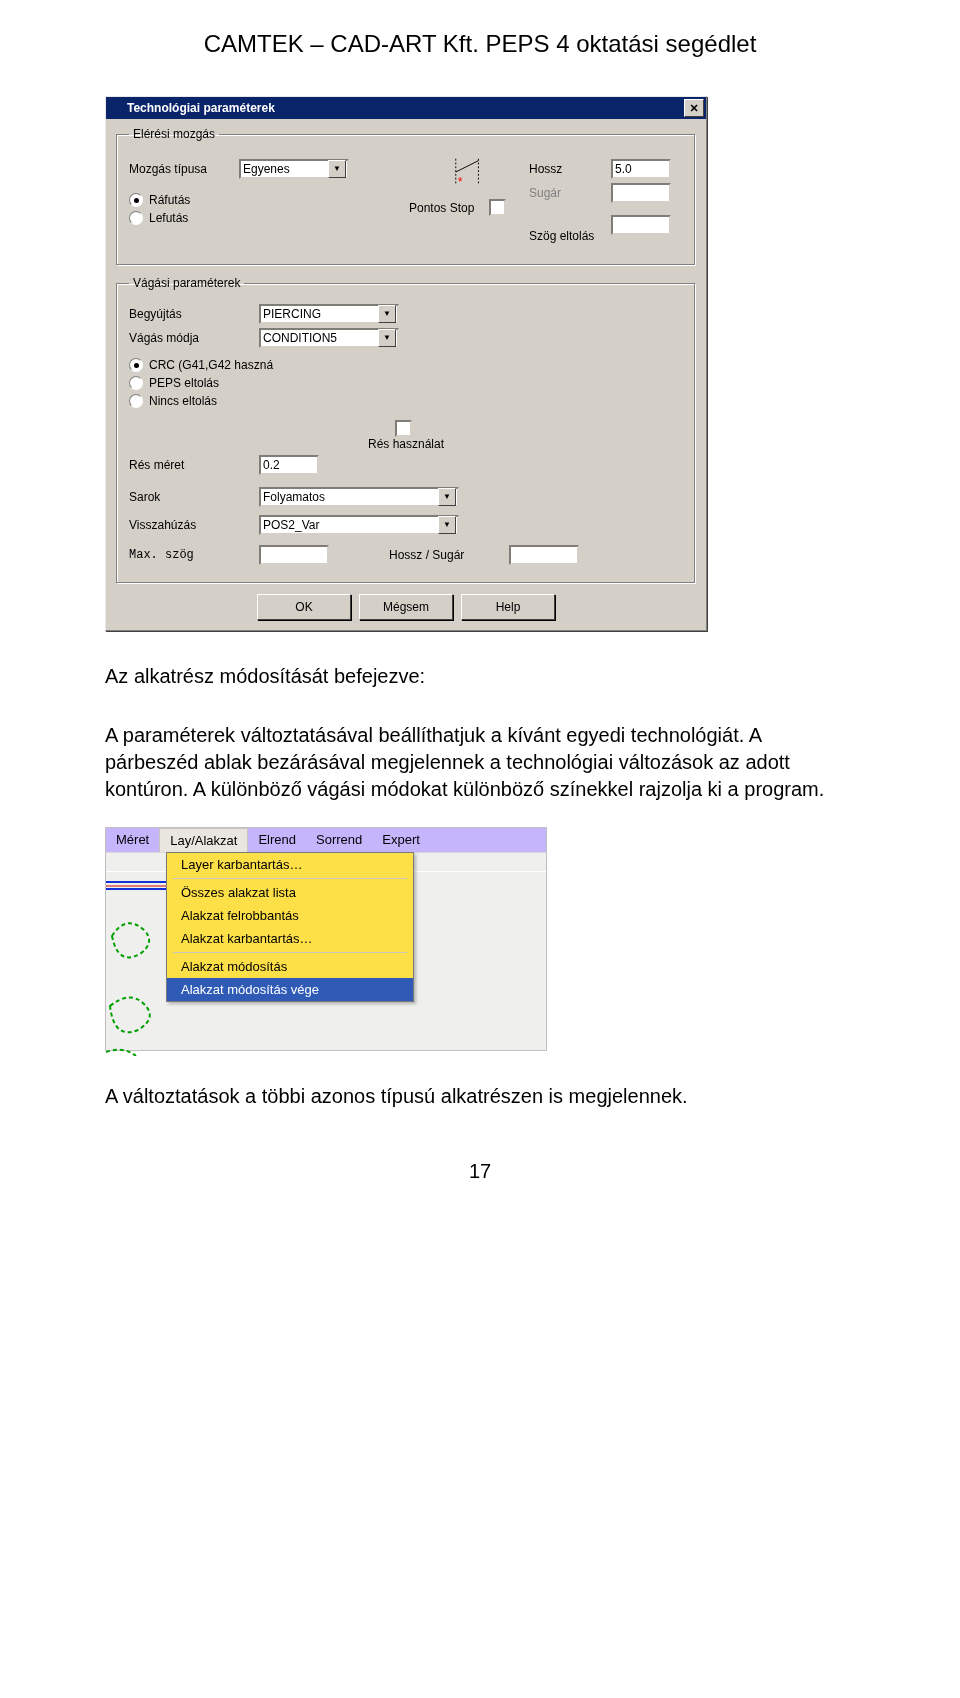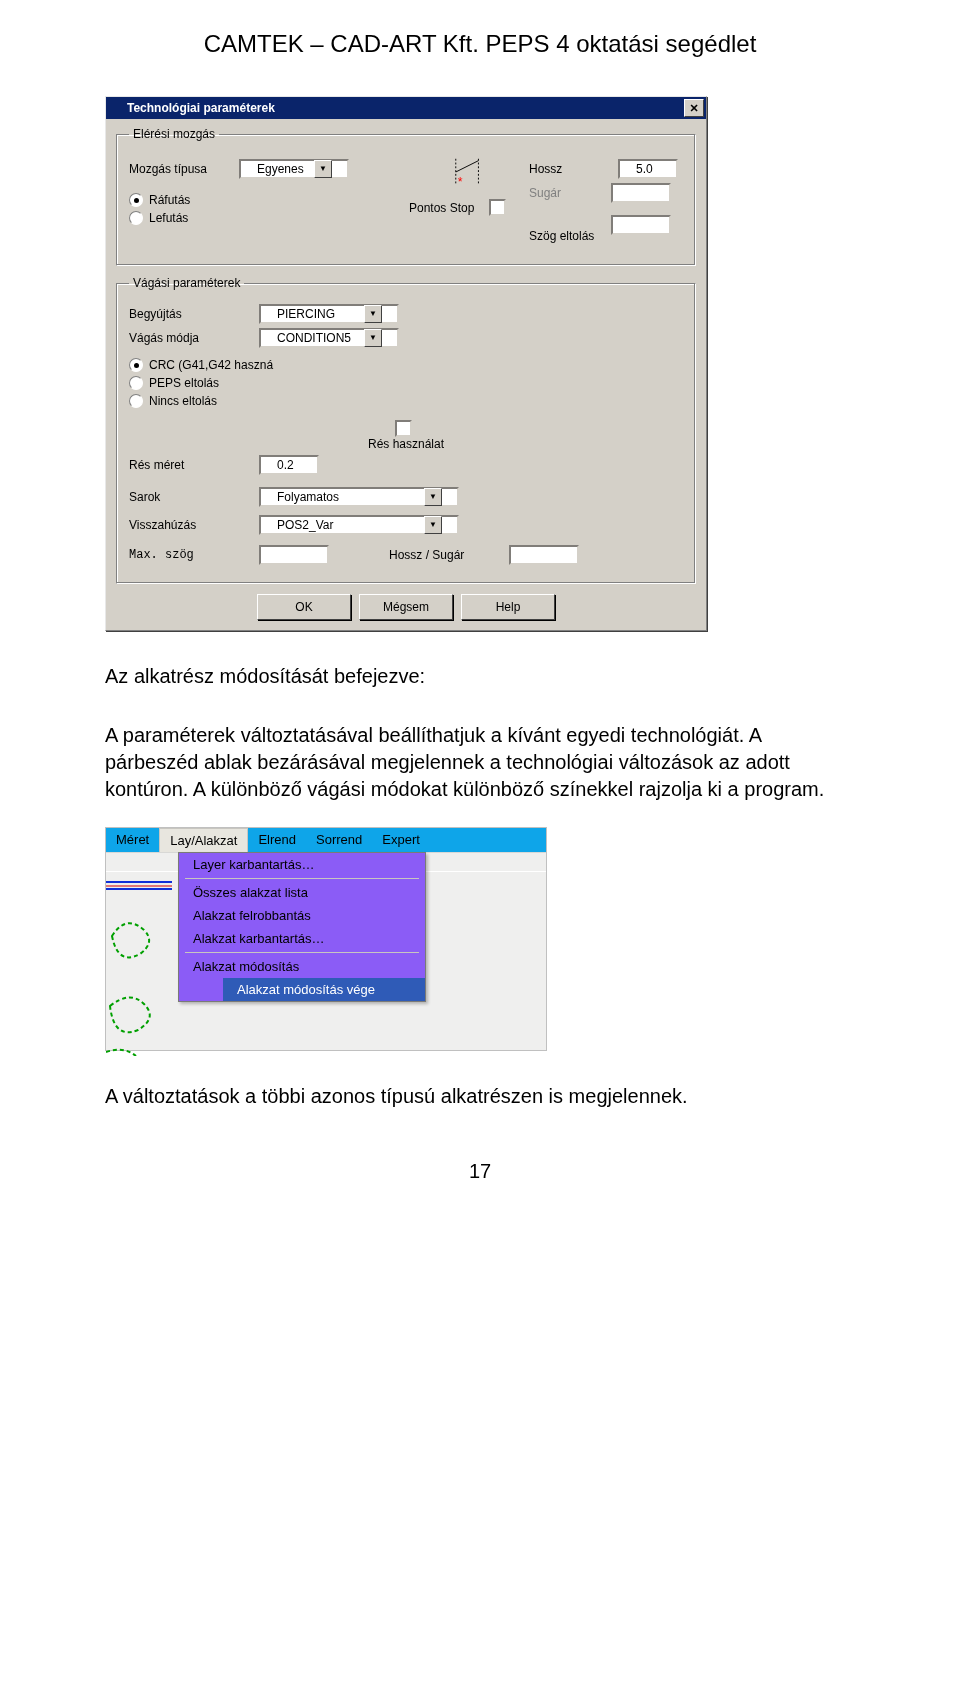--- a/index.html
+++ b/index.html
@@ -6,45 +6,45 @@
   .page{padding:30px 105px 40px 105px;}
   .doc-header{text-align:center;font-size:24px;margin-bottom:38px;}
   .win{border:1px solid #808080;border-top-color:#e8e8e8;border-left-color:#e8e8e8;width:600px;background:#d4d0c8;font-family:Tahoma,Arial,sans-serif;font-size:12px;color:#000;box-shadow:1px 1px 0 #404040;}
   .titlebar{background:#0a246a;color:#fff;height:22px;display:flex;align-items:center;justify-content:space-between;padding:0 2px 0 21px;font-size:12px;font-weight:bold;}
   .closebox{width:18px;height:16px;background:#d4d0c8;border:1px solid #fff;border-right-color:#404040;border-bottom-color:#404040;display:flex;align-items:center;justify-content:center;font-family:Arial;font-size:11px;font-weight:bold;color:#000;line-height:1;}
   .win-body{padding:8px 10px 10px 10px;}
   fieldset.grp{border:1px solid #808080;border-right-color:#fff;border-bottom-color:#fff;box-shadow:inset -1px -1px 0 #808080, inset 1px 1px 0 #fff;padding:10px 12px 14px 12px;margin:0 0 10px 0;position:relative;}
   fieldset.grp legend{padding:0 4px;font-size:12px;}
   .row{display:flex;align-items:center;margin:4px 0;}
   .lbl{display:inline-block;}
-  .combo, .txt{background:#fff;border:2px inset #d4d0c8;font-size:12px;padding:1px 16px;height:20px;box-sizing:border-box;font-family:Tahoma,Arial,sans-serif;}
+  .combo, .txt{background:#fff;border:2px inset #d4d0c8;font-size:12px;padding:1px 2px;height:20px;box-sizing:border-box;font-family:Tahoma,Arial,sans-serif;}
   .combo{display:flex;align-items:center;justify-content:space-between;}
   .combo .arrow{width:16px;height:16px;background:#d4d0c8;border:1px solid #fff;border-right-color:#404040;border-bottom-color:#404040;display:flex;align-items:center;justify-content:center;font-size:8px;line-height:1;margin:-1px -1px -1px 0;}
   .radio{width:12px;height:12px;border:1px solid #808080;border-right-color:#fff;border-bottom-color:#fff;border-radius:50%;background:#fff;display:inline-flex;align-items:center;justify-content:center;margin-right:6px;flex-shrink:0;}
   .radio.checked::after{content:"";width:5px;height:5px;background:#000;border-radius:50%;}
   .check{width:13px;height:13px;border:2px inset #d4d0c8;background:#fff;display:inline-block;margin-right:6px;flex-shrink:0;}
   .biggap{height:6px;}
   .figline{height:34px;position:relative;flex:1;display:flex;justify-content:center;}
   .figline svg{width:36px;height:34px;}
   .btn{width:92px;height:24px;background:#d4d0c8;border:1px solid #fff;border-right-color:#404040;border-bottom-color:#404040;box-shadow:1px 1px 0 #000;font-size:12px;font-family:Tahoma,Arial,sans-serif;display:flex;align-items:center;justify-content:center;}
   .btnrow{display:flex;gap:8px;justify-content:center;margin-top:4px;}
   .grey{color:#808080;}
   
   .para{font-size:20px;line-height:1.35;margin-top:32px;}
   
   .menuimg{margin-top:24px;width:440px;background:#efefee;border:1px solid #c0c0c0;font-family:Tahoma,Arial,sans-serif;font-size:13px;position:relative;}
-  .menubar{display:flex;background:#0ea5e9;}
+  .menubar{display:flex;background:#c4b5fd;}
   .menubar .mitem{padding:4px 10px;}
   .menubar .mitem.on{background:#e8e6df;border:1px solid #c8c6c0;border-bottom:none;}
   .gap{height:20px;background:#fff;}
   .gap .greybar{height:18px;margin:0;background:#efefee;border-top:1px solid #d8d8d6;}
-  .dropdown{position:absolute;top:24px;left:72px;width:246px;background:#8b5cf6;border:1px solid #7a7a77;box-shadow:2px 2px 3px rgba(0,0,0,0.25);}
+  .dropdown{position:absolute;top:24px;left:60px;width:246px;background:#fde047;border:1px solid #7a7a77;box-shadow:2px 2px 3px rgba(0,0,0,0.25);}
   .dropdown .ditem{padding:4px 14px;}
   .dropdown hr{border:none;border-top:1px solid #c8c6c0;margin:2px 6px;}
-  .dropdown .sel{background:#2f5bb7;color:#fff;margin-left:44px;}
+  .dropdown .sel{background:#2f5bb7;color:#fff;}
   .shapes{position:absolute;left:0;top:48px;width:66px;height:180px;}
   .shapes svg{width:66px;height:180px;}
   .filler{height:178px;}
   .pagefoot{text-align:center;font-size:20px;margin-top:50px;}
 </style>
 </head>
 <body>
 
 <div class="page">
   <div class="doc-header">CAMTEK – CAD-ART Kft. PEPS 4 oktatási segédlet</div>
@@ -91,21 +91,21 @@
             </div>
             <div class="row" style="margin-top:10px;">
               <span class="lbl" style="width:80px;">Pontos Stop</span>
               <span class="check"></span>
             </div>
           </div>
 
           <div style="flex:1;">
             <div class="row">
               <span class="lbl" style="width:82px;">Hossz</span>
-              <input class="txt" style="width: 60px; margin-left: 7px;" value="5.0">
+              <input class="txt" style="width: 60px;" value="5.0">
             </div>
             <div class="row">
               <span class="lbl grey" style="width:82px;">Sugár</span>
               <input class="txt" style="width: 60px;">
             </div>
             <div class="row">
               <span class="lbl" style="width:82px;margin-top:22px;">Szög eltolás</span>
               <input class="txt" style="width: 60px;">
             </div>
           </div>

